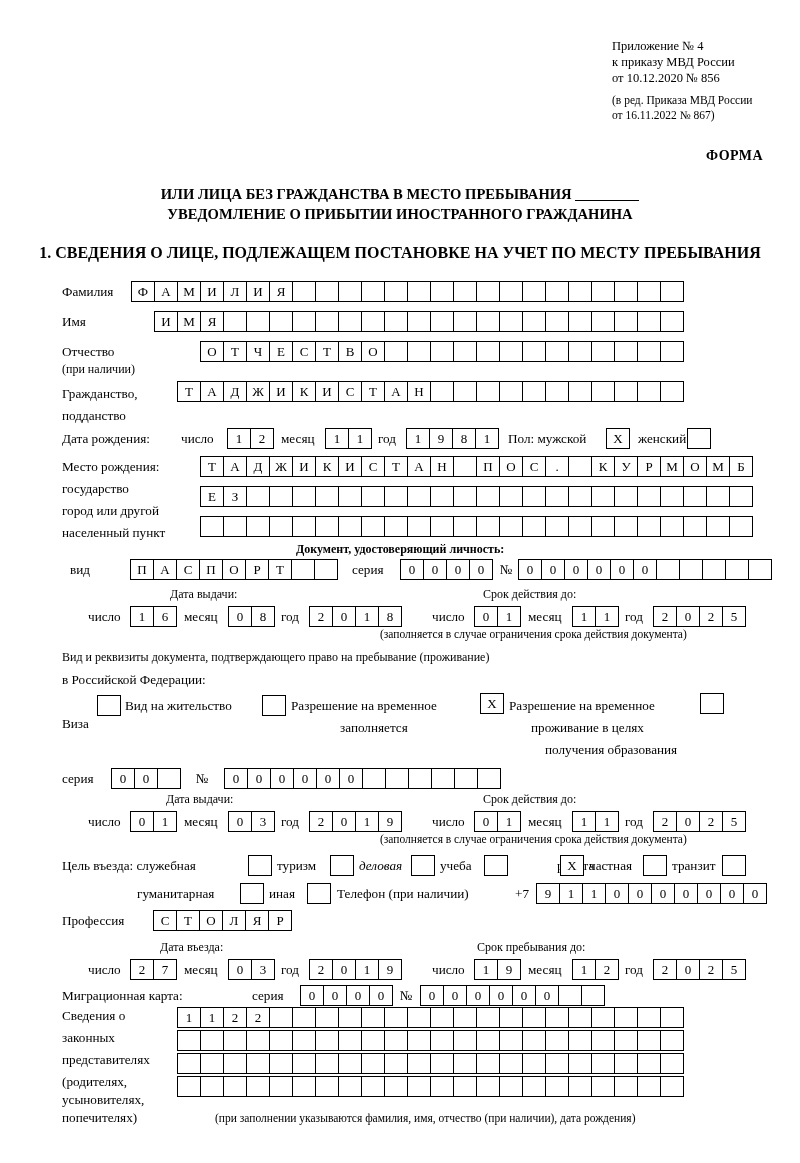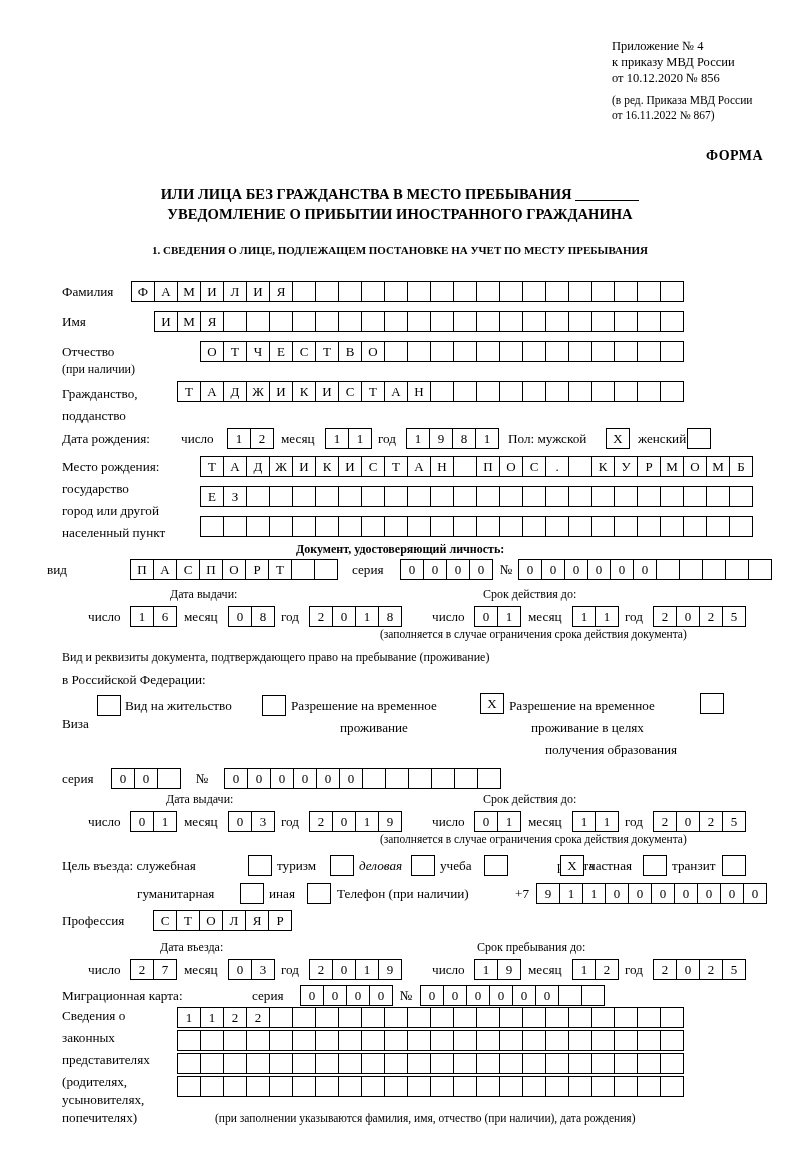--- a/index.html
+++ b/index.html
@@ -42,21 +42,21 @@
   .title .u{
     display:inline-block;
     width:64px;
     border-bottom:1px solid #000;
     vertical-align:-2px;
   }
   .sect1{
     position:absolute;
     left:0; top:244px; width:800px;
     text-align:center;
-    font-size:11px;
+    font-size:16px;
     font-weight:bold;
   }
   
   .lbl{
     position:absolute;
     font-size:13.2px;
     white-space:nowrap;
   }
   .lbl.sm{font-size:12px;}
   .lbl.b{font-weight:bold;}
@@ -320,21 +320,21 @@
       <div class="bx"></div>
       <div class="bx"></div>
       <div class="bx"></div>
       <div class="bx"></div>
       <div class="bx"></div>
       <div class="bx"></div>
       <div class="bx"></div>
     </div>
 
   <div class="lbl b sm" style="left:296px;top:542px;">Документ, удостоверяющий личность:</div>
-  <div class="lbl" style="left:47px;top:562px;">вид</div>
+  <div class="lbl" style="left:70px;top:562px;">вид</div>
   <div class="boxrow" style="left:130px;top:559px;">
       <div class="bx">П</div>
       <div class="bx">А</div>
       <div class="bx">С</div>
       <div class="bx">П</div>
       <div class="bx">О</div>
       <div class="bx">Р</div>
       <div class="bx">Т</div>
       <div class="bx"></div>
       <div class="bx"></div>
@@ -407,21 +407,21 @@
 
   <div class="lbl" style="left:62px;top:716px;">Виза</div>
   <div class="boxrow" style="left:97px;top:695px;">
       <div class="bx single"></div>
     </div>
   <div class="lbl" style="left:125px;top:698px;">Вид на жительство</div>
   <div class="boxrow" style="left:262px;top:695px;">
       <div class="bx single"></div>
     </div>
   <div class="lbl" style="left:291px;top:698px;">Разрешение на временное</div>
-  <div class="lbl" style="left:340px;top:720px;">проживание</div>
+  <div class="lbl" style="left:340px;top:720px;">заполняется</div>
   <div class="boxrow" style="left:480px;top:693px;">
       <div class="bx single">X</div>
     </div>
   <div class="lbl" style="left:509px;top:698px;">Разрешение на временное</div>
   <div class="lbl" style="left:531px;top:720px;">проживание в целях</div>
   <div class="lbl" style="left:545px;top:742px;">получения образования</div>
   <div class="boxrow" style="left:700px;top:693px;">
       <div class="bx single"></div>
     </div>
 

